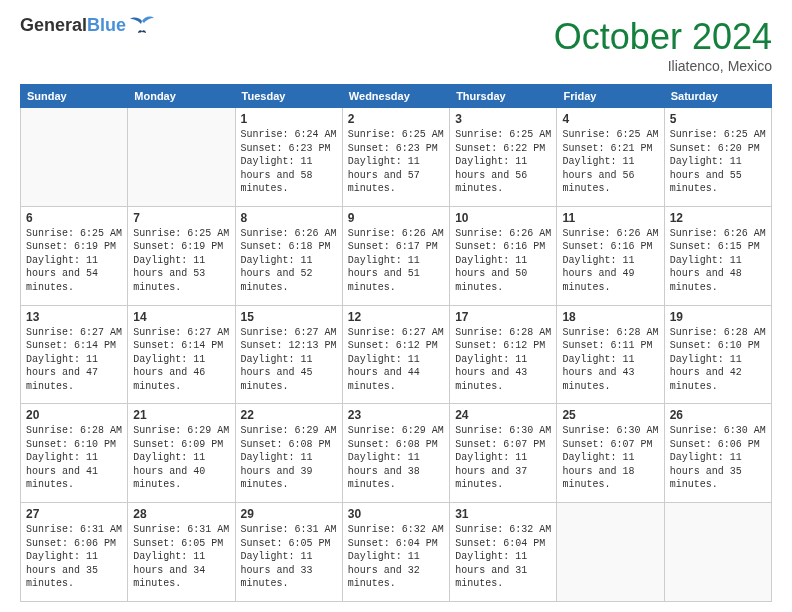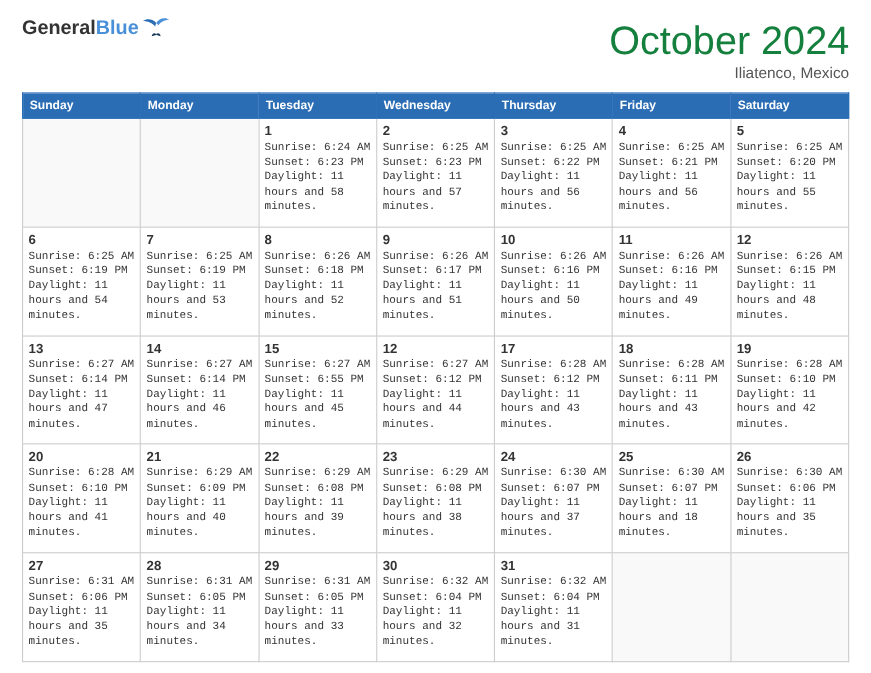--- a/index.html
+++ b/index.html
@@ -233,21 +233,21 @@
         <div class="day-info">
           <span>Sunrise: 6:27 AM</span><br>
           <span>Sunset: 6:14 PM</span><br>
           <span>Daylight: 11 hours and 46 minutes.</span>
         </div>
       </td>
           <td>
         <span class="day-num">15</span>
         <div class="day-info">
           <span>Sunrise: 6:27 AM</span><br>
-          <span>Sunset: 6:55 PM</span><br>
+          <span>Sunset: 12:13 PM</span><br>
           <span>Daylight: 11 hours and 45 minutes.</span>
         </div>
       </td>
           <td>
         <span class="day-num">12</span>
         <div class="day-info">
           <span>Sunrise: 6:27 AM</span><br>
           <span>Sunset: 6:12 PM</span><br>
           <span>Daylight: 11 hours and 44 minutes.</span>
         </div>

